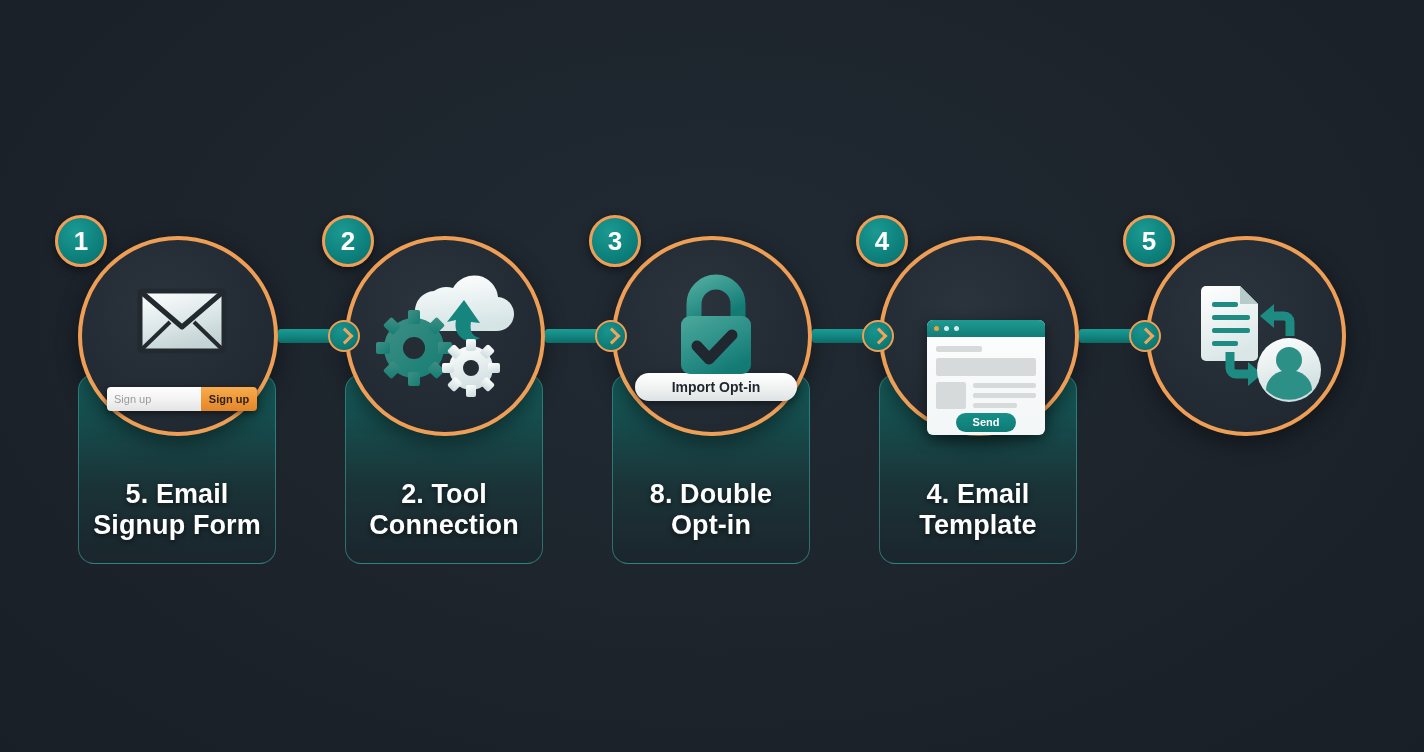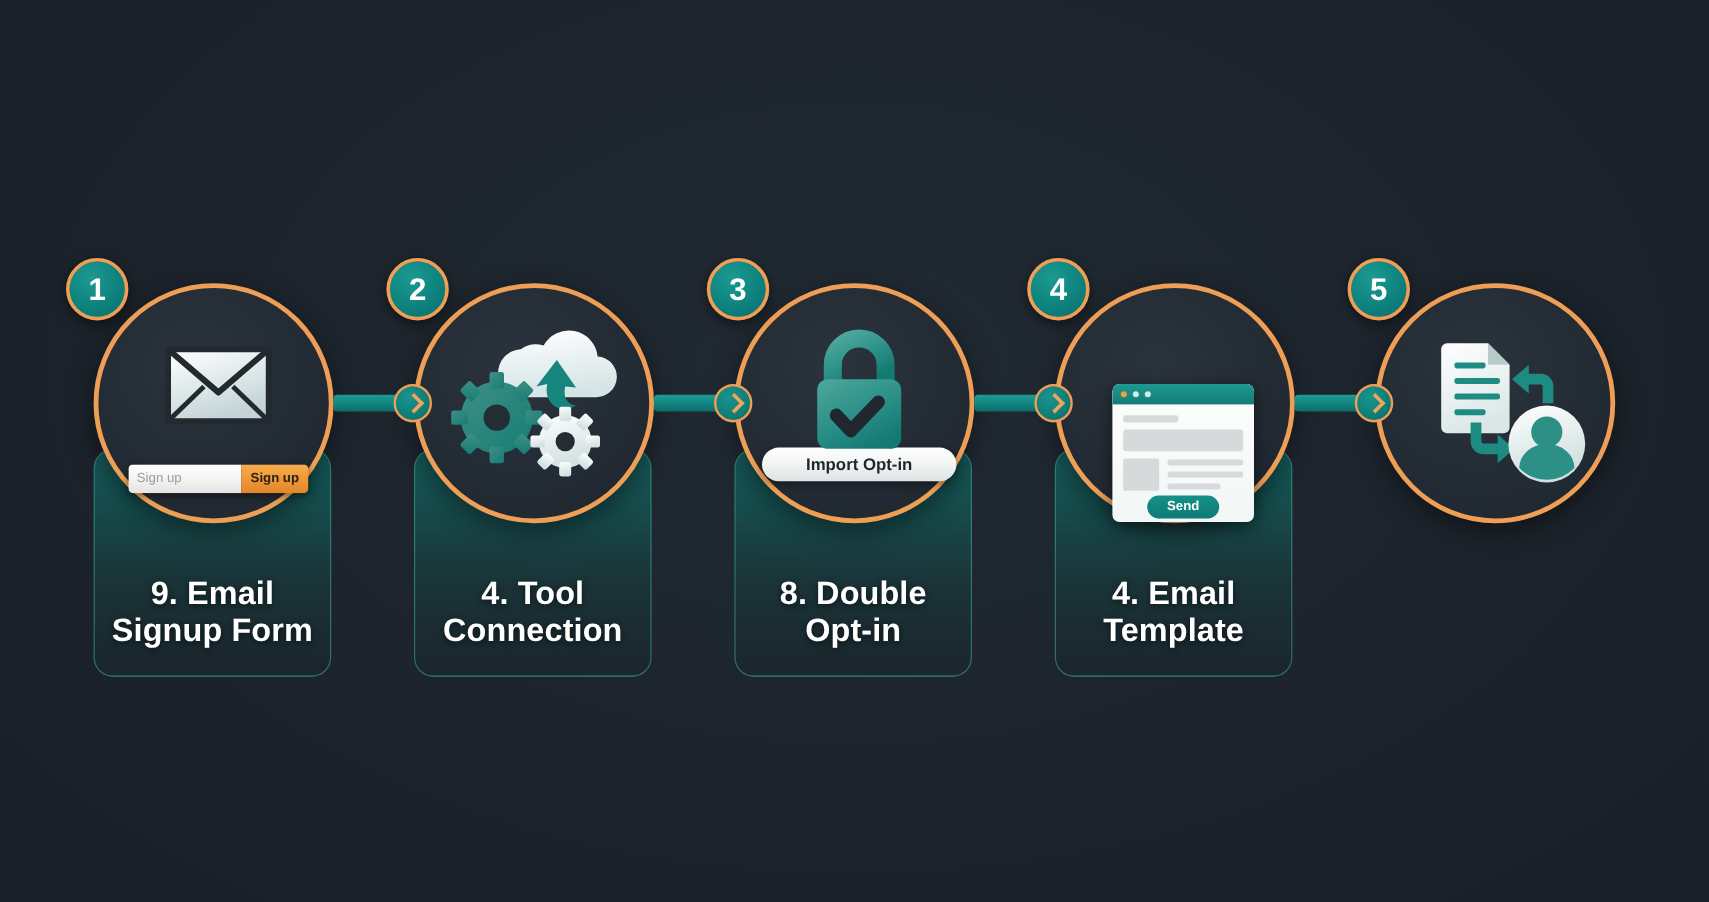--- a/index.html
+++ b/index.html
@@ -266,21 +266,21 @@
   }
 </style>
 </head>
 <body>
 
 <div class="stage">
   <div class="flow">
 
     <div class="step step-0">
       <div class="card">
-        <div class="card-label">9. Email
+        <div class="card-label">5. Email
 Signup Form</div>
       </div>
       <div class="circle">
         <div class="icon-area">
           <svg width="200" height="200" viewBox="0 0 200 200">
             <defs>
               <linearGradient id="envG" x1="0" y1="0" x2="0.4" y2="1">
                 <stop offset="0%" stop-color="#ffffff"></stop>
                 <stop offset="55%" stop-color="#dfe9ea"></stop>
                 <stop offset="100%" stop-color="#c4d3d5"></stop>
@@ -299,21 +299,21 @@
         <div class="badge">1</div>
       </div>
       <div class="connector">
         <div class="bar"></div>
         <div class="node"></div>
       </div>
     </div>
 
     <div class="step step-1">
       <div class="card">
-        <div class="card-label">4. Tool
+        <div class="card-label">2. Tool
 Connection</div>
       </div>
       <div class="circle">
         <div class="icon-area">
           <svg width="200" height="200" viewBox="0 0 200 200">
             <defs>
               <linearGradient id="cloudG" x1="0" y1="0" x2="0.2" y2="1">
                 <stop offset="0%" stop-color="#ffffff"></stop>
                 <stop offset="100%" stop-color="#d5e4e5"></stop>
               </linearGradient>

